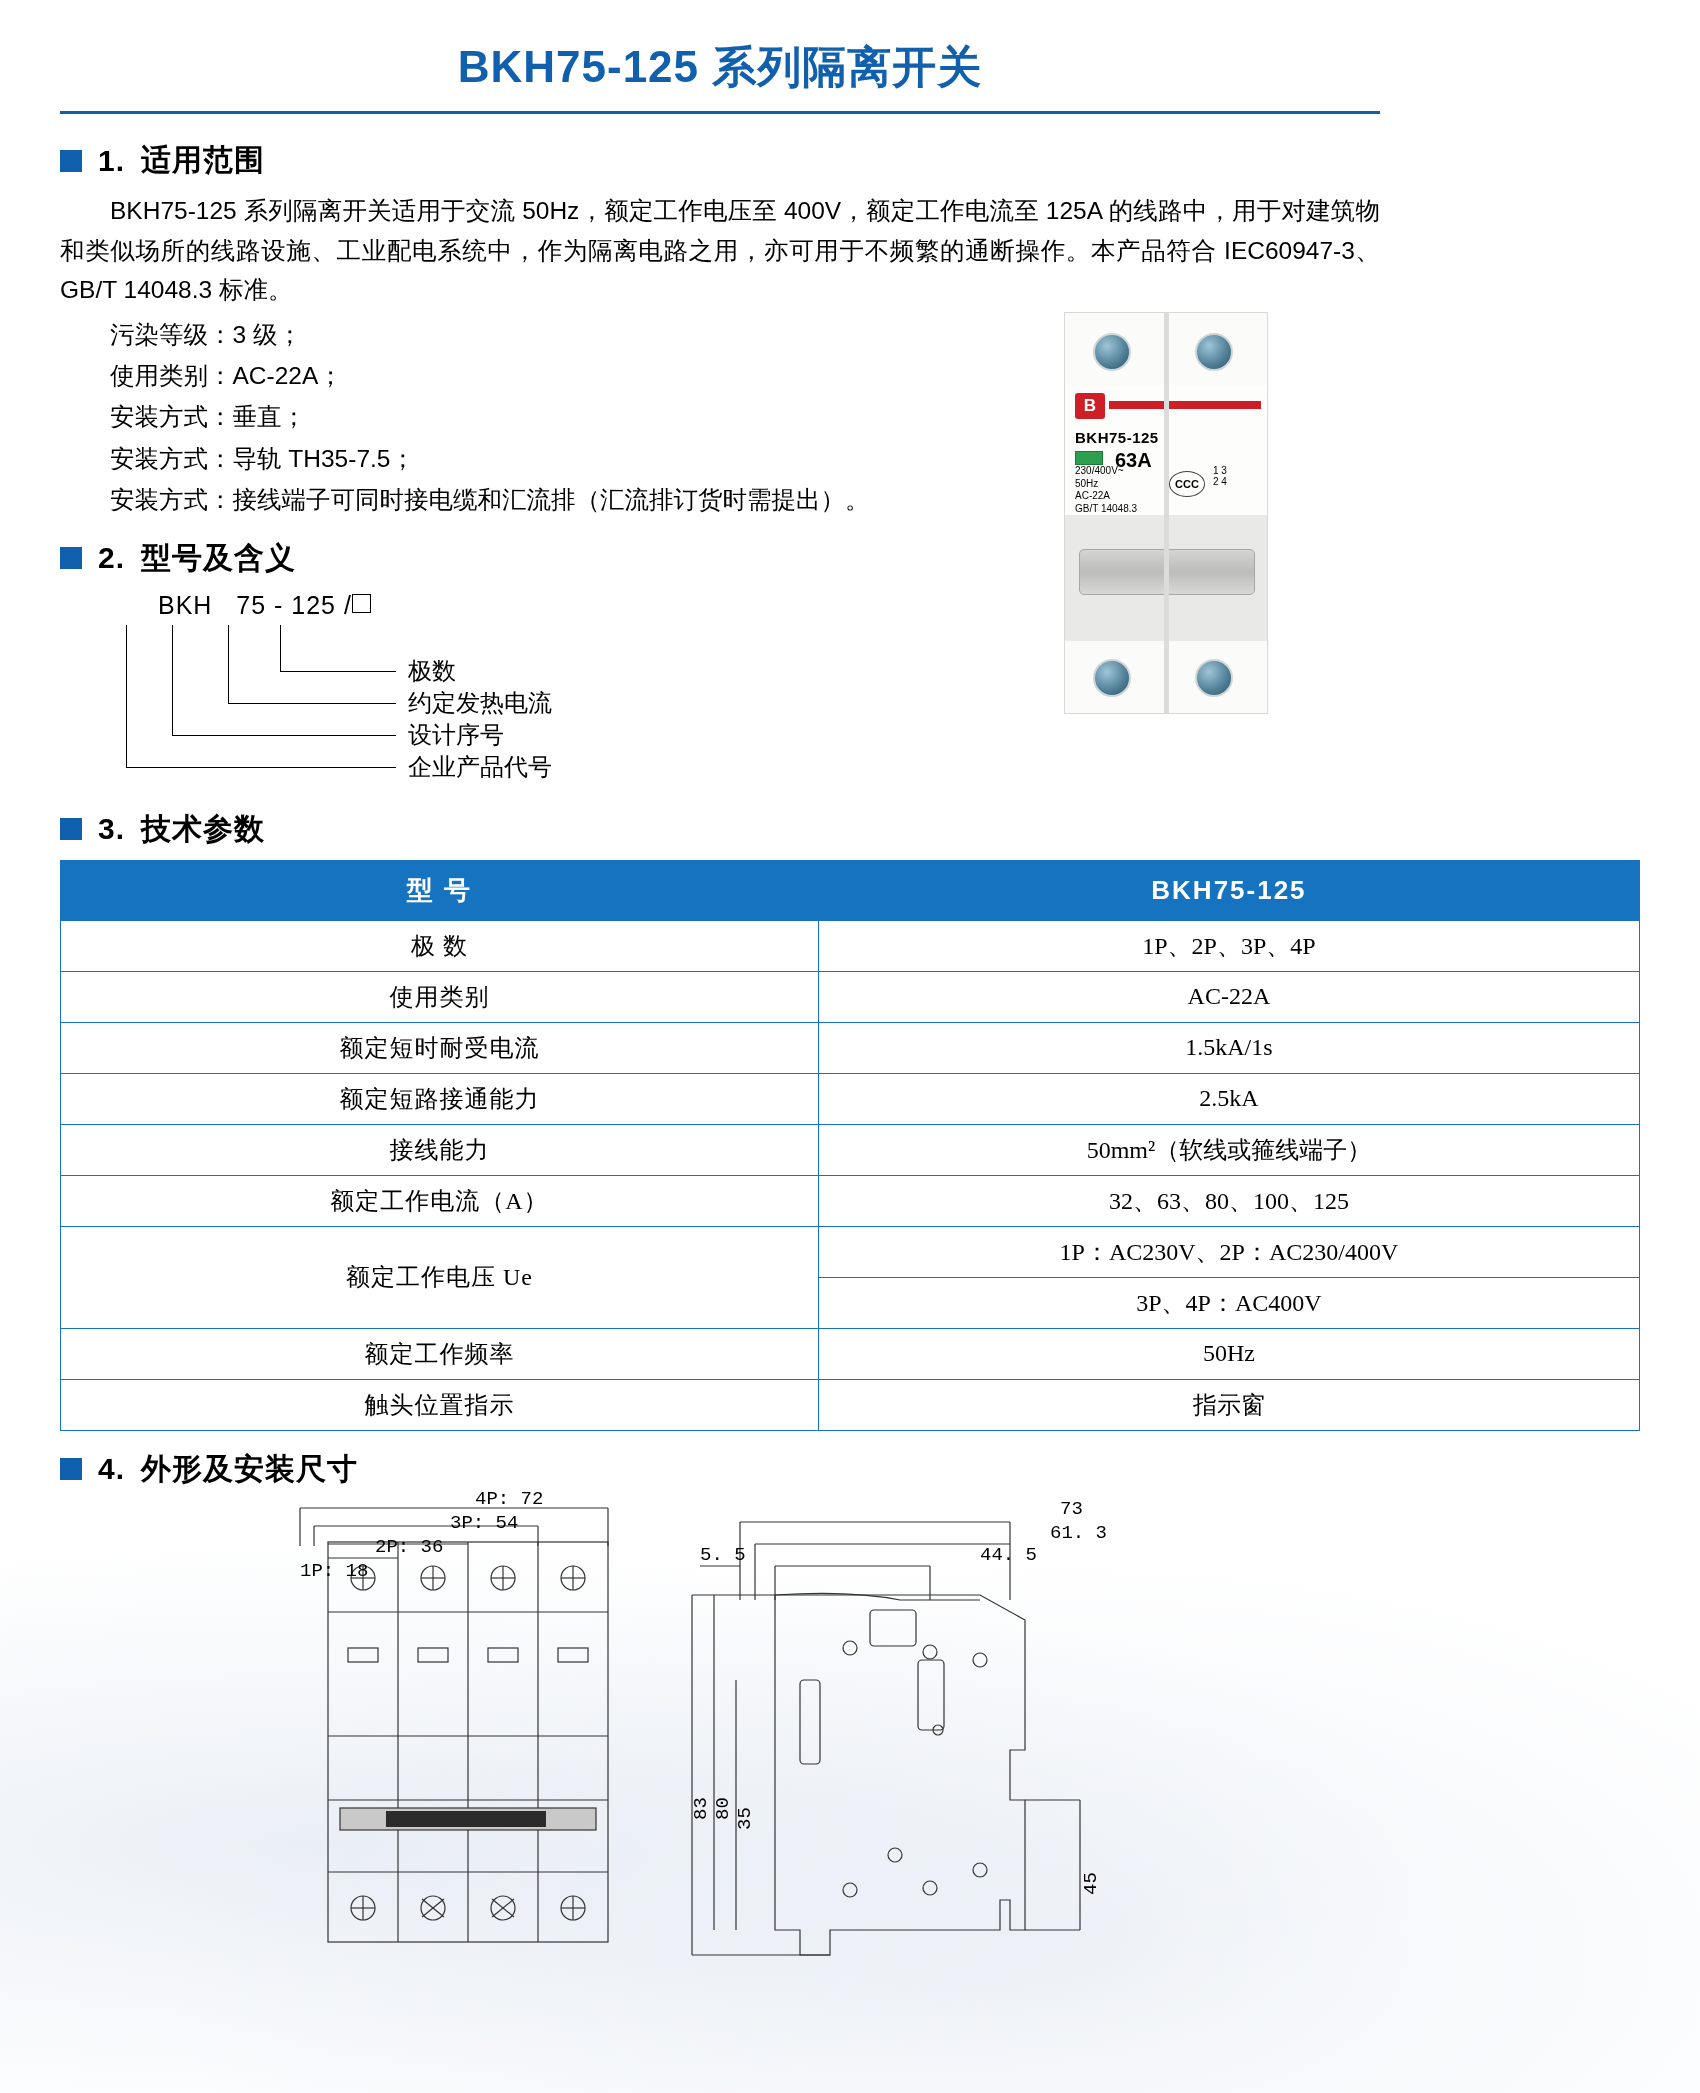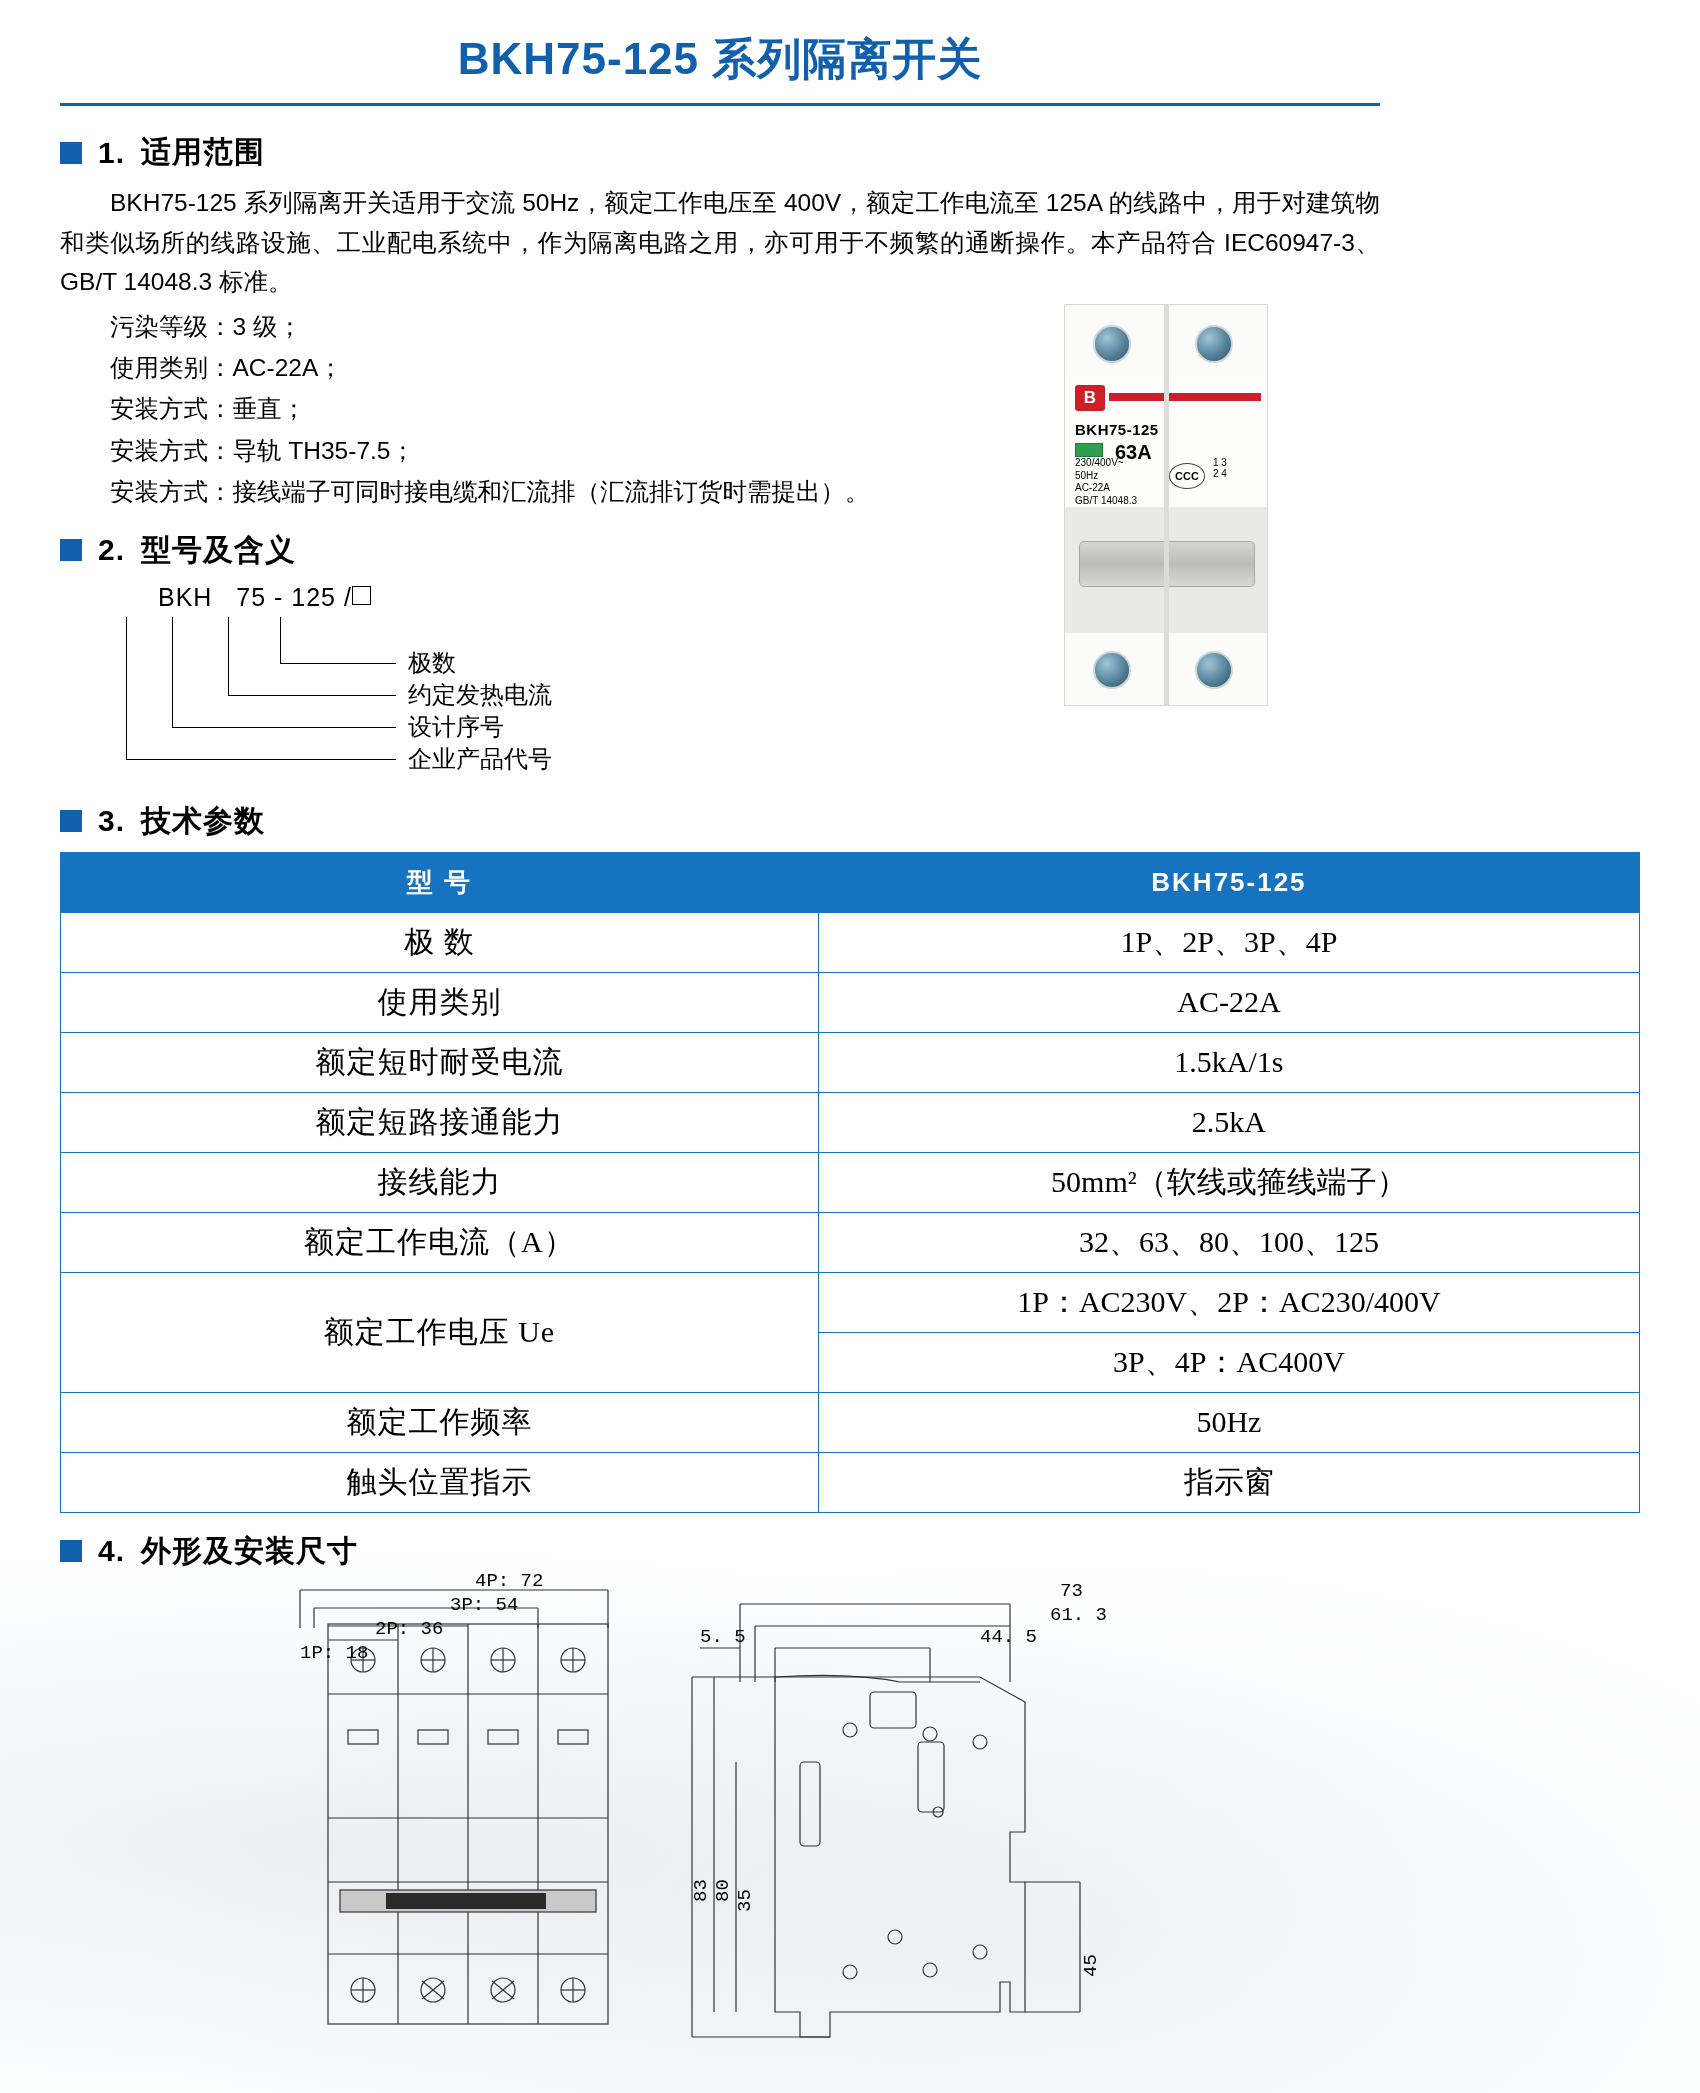--- a/index.html
+++ b/index.html
@@ -13,21 +13,21 @@
     font-family: "Liberation Sans", "DejaVu Sans", sans-serif;
     color: #000;
     position: relative;
     overflow: hidden;
   }
   .page {
     position: relative;
     width: 1440px;
     height: 2093px;
     box-sizing: border-box;
-    padding: 4px 60px;
+    padding: 12px 60px;
   }
   
   .doc-title {
     text-align: center;
     font-size: 44px;
     font-weight: bold;
     color: #1060ad;
     letter-spacing: 1px;
     padding-top: 26px;
     padding-bottom: 14px;
@@ -228,21 +228,21 @@
     padding: 12px 4px;
     border: 1px solid #1573c0;
     font-size: 26px;
     letter-spacing: 2px;
   }
   table.spec td {
     border: 1px solid #1573c0;
     padding: 9px 6px;
     text-align: center;
     font-family: "Liberation Serif", "DejaVu Serif", serif;
-    font-size: 30px;
+    font-size: 24px;
   }
   table.spec td.lbl {
     width: 48%;
     letter-spacing: 1px;
   }
   
   .dim-area {
     position: relative;
     width: 1580px;
     height: 480px;

